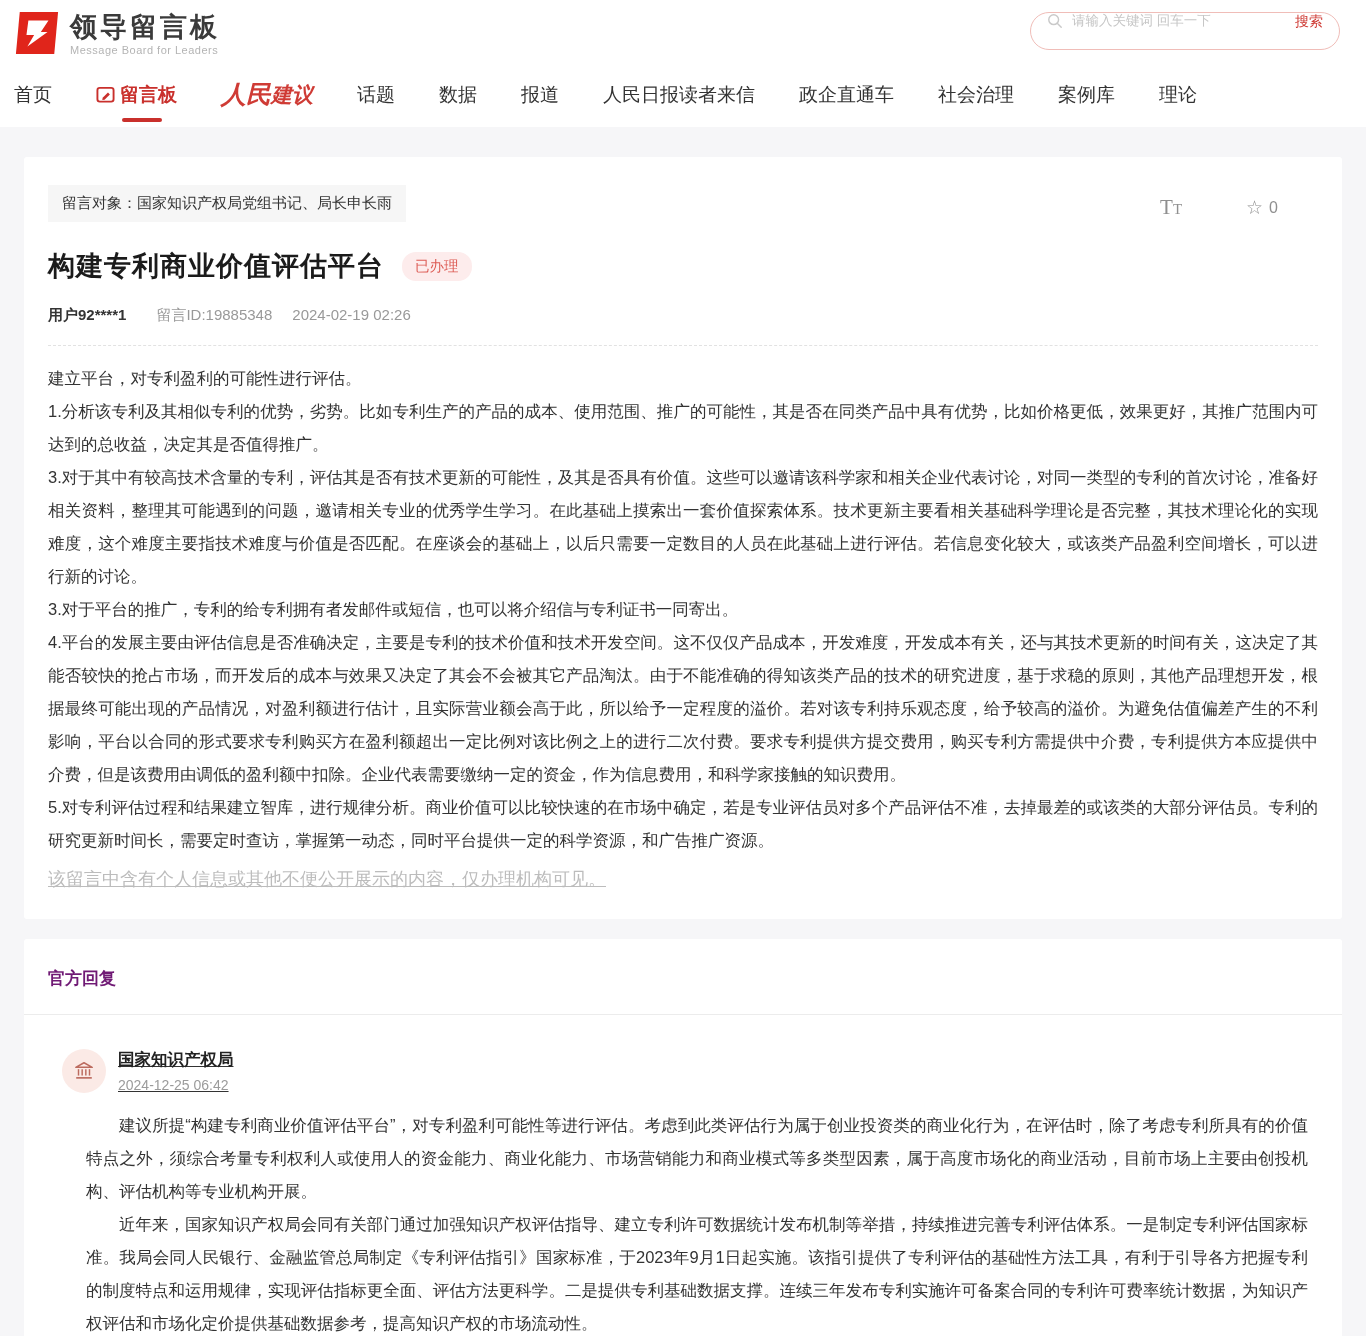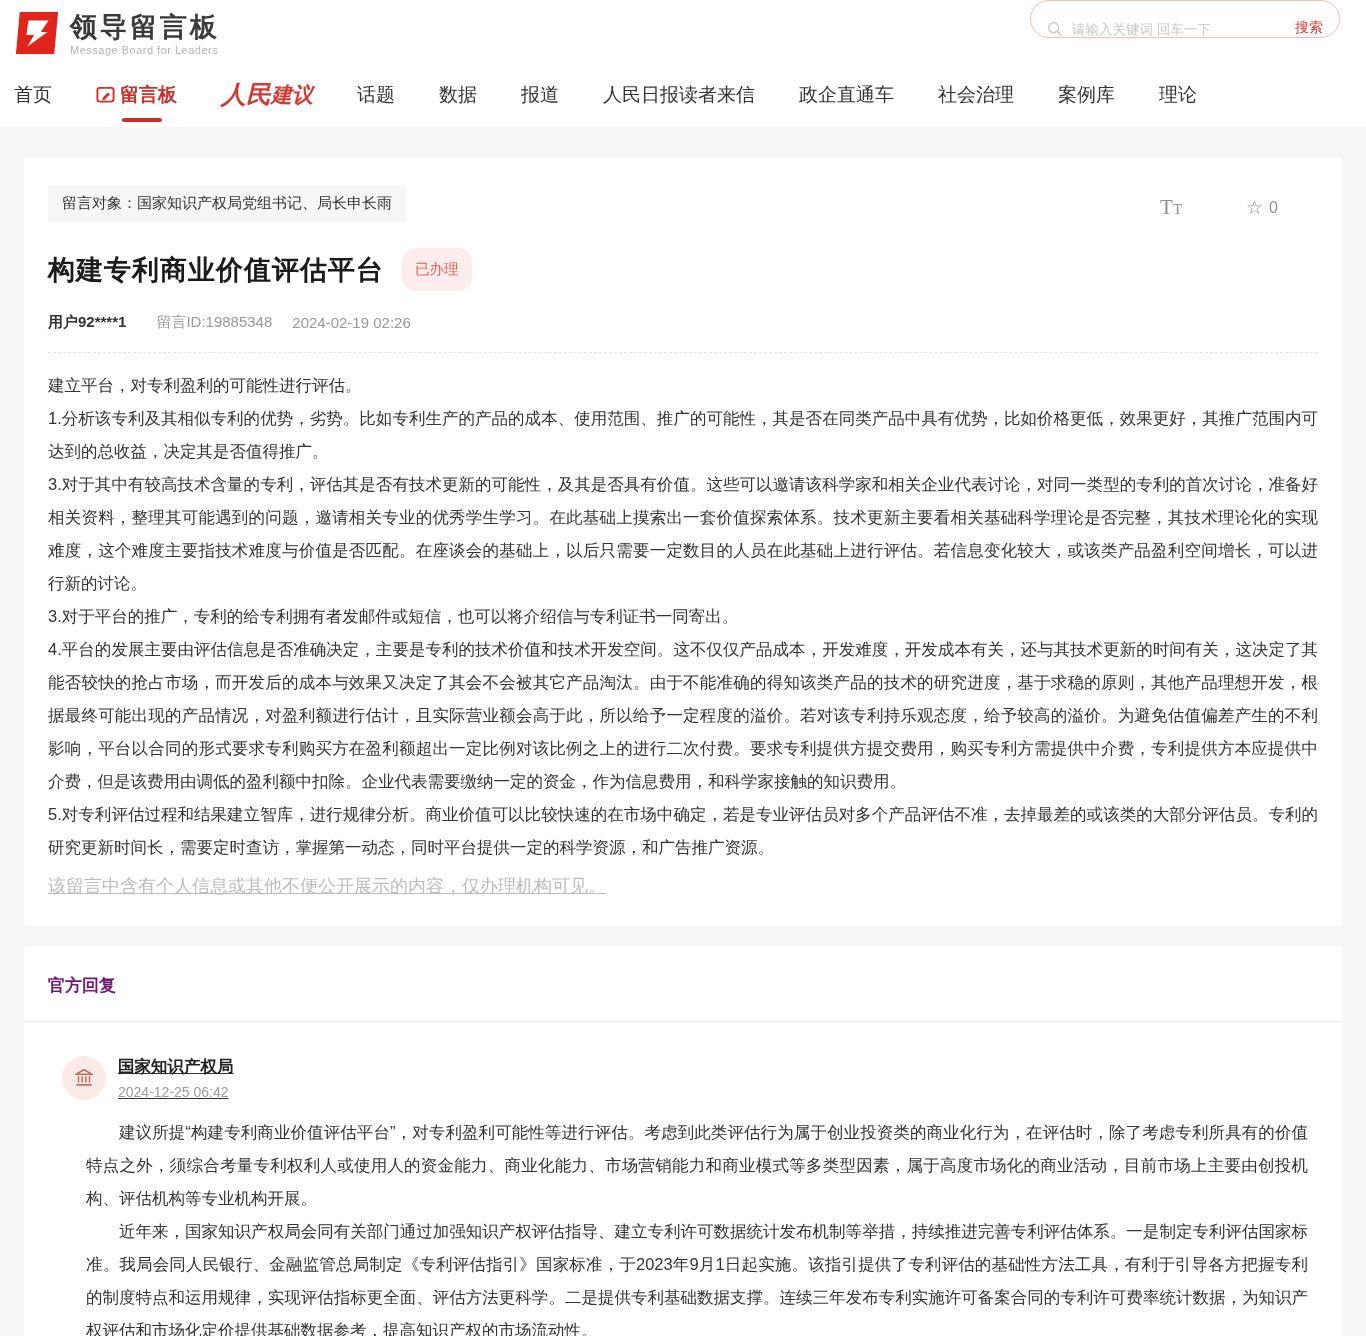--- a/index.html
+++ b/index.html
@@ -10,23 +10,23 @@
     color: #333;
   }
   
   .header { background: #fff; padding: 10px 14px 0; position: relative; }
   .logo-row { display: flex; align-items: flex-end; }
   .logo-mark { width: 46px; height: 46px; flex: 0 0 46px; }
   .logo-text { margin-left: 10px; }
   .logo-title { font-size: 27px; font-weight: bold; color: #3a3a3a; letter-spacing: 3px; line-height: 30px; }
   .logo-sub { font-size: 11px; color: #b4b4b4; margin-top: 2px; letter-spacing: .5px; }
   .search-pill {
-    position: absolute; right: 26px; top: 0;
+    position: absolute; right: 26px; top: 12px;
     width: 310px; height: 38px; border: 1px solid #f0bdb8; border-radius: 19px;
-    display: flex; align-items: flex-end; padding: 0 16px; background: #fff;
+    display: flex; align-items: flex-start; padding: 0 16px; background: #fff;
   }
   .search-pill svg { flex: 0 0 16px; }
   .search-input { border: none; outline: none; flex: 1; margin-left: 9px; font-size: 13.5px; color: #333;
     font-family: "Liberation Sans", "DejaVu Sans", sans-serif; }
   .search-input::placeholder { color: #c6c6c6; }
   .search-btn { font-size: 14px; color: #cf3b35; background: none; border: none; cursor: pointer;
     font-family: Liberation Mono, monospace; }
   .nav-row { display: flex; align-items: center; margin-top: 22px; padding-bottom: 16px; }
   .nav-item { font-size: 19px; color: #333; margin-right: 44px; cursor: pointer; position: relative;
     display: flex; align-items: center; white-space: nowrap; }
@@ -43,22 +43,22 @@
   .target-chip { display: inline-block; background: #f6f6f6; padding: 9px 14px; font-size: 15px; color: #333; }
   .card-tools { position: absolute; right: 64px; top: 38px; display: flex; align-items: center; color: #8f8f8f; }
   .tt-icon { font-family: "Liberation Serif", serif; color: #8f8f8f; margin-right: 64px; cursor: pointer; }
   .tt-icon .t1 { font-size: 21px; } .tt-icon .t2 { font-size: 15px; }
   .star-wrap { display: flex; align-items: center; cursor: pointer; color: #8f8f8f; }
   .star-glyph { font-size: 19px; margin-right: 6px; }
   .star-num { font-size: 16px; }
   .title-row { margin-top: 26px; display: flex; align-items: center; }
   .msg-title { font-size: 27px; font-weight: bold; color: #1b1b1b; letter-spacing: 1px; }
   .status-badge { margin-left: 18px; background: #fdecec; color: #dd5c55; font-size: 14.5px;
-    padding: 12px 13px; border-radius: 14px; }
-  .meta-row { margin-top: 22px; display: flex; align-items: center; font-size: 15px; color: #999; }
+    padding: 5px 13px; border-radius: 14px; }
+  .meta-row { margin-top: 22px; display: flex; font-size: 15px; color: #999; }
   .meta-user { font-weight: bold; color: #333; margin-right: 30px; }
   .meta-id { margin-right: 20px; }
   .dash-divider { border-bottom: 1px dashed #e2e2e2; margin-top: 20px; }
   .msg-body { margin-top: 16px; font-size: 16.5px; line-height: 33px; color: #333; text-align: justify; }
   .msg-body p { margin: 0; }
   .privacy-note { margin-top: 10px; font-size: 18px; color: #bcbcbc; text-decoration: underline; }
   
   .reply-head { font-size: 17px; font-weight: bold; color: #701a75; }
   .reply-divider { border-bottom: 1px solid #ececec; margin: 24px -24px 0; }
   .agency-row { display: flex; align-items: center; margin-top: 34px; padding-left: 14px; text-decoration: underline; }

